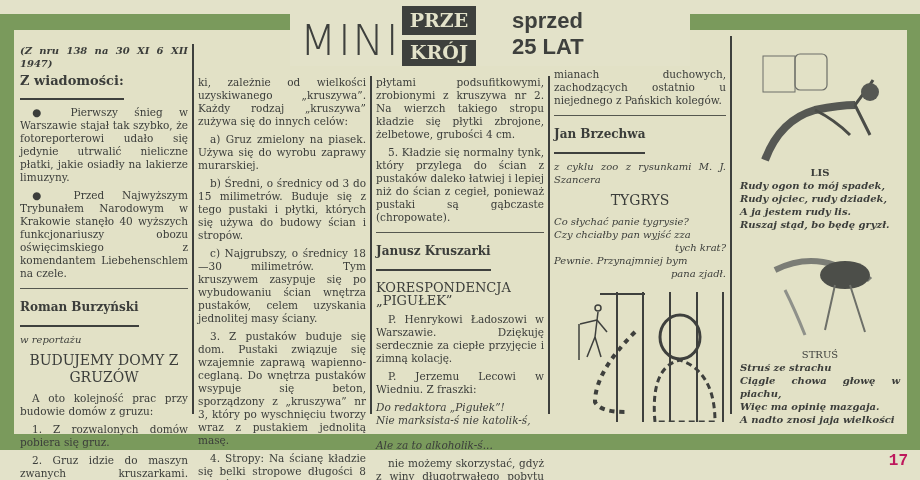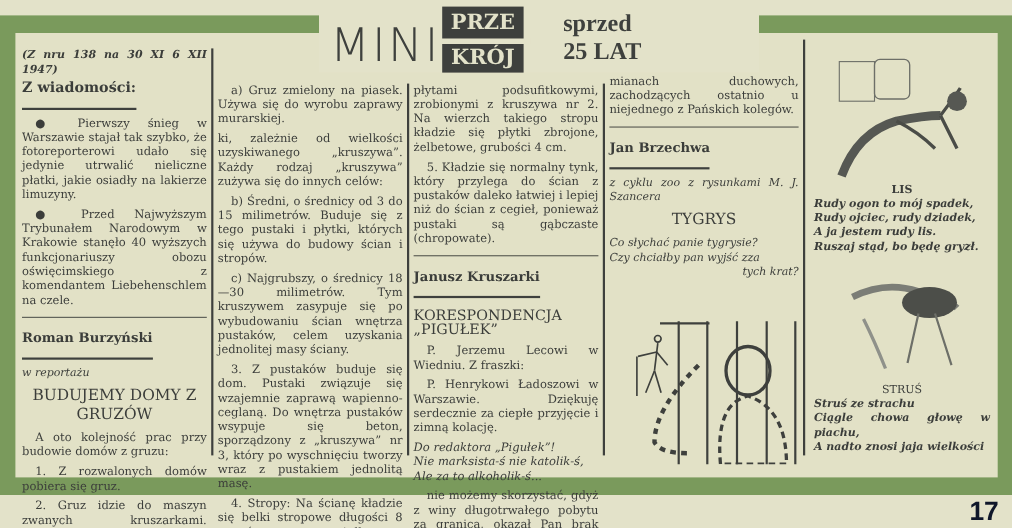--- a/index.html
+++ b/index.html
@@ -5,31 +5,31 @@
   html,body{margin:0;padding:0;}
   body{width:920px;height:480px;background:#e3e2c9;position:relative;overflow:hidden;font-family:"DejaVu Serif",serif;color:#3b3d3a;}
   .frame{position:absolute;left:0;top:14px;width:920px;height:436px;background:#7a9a5c;}
   .inner{position:absolute;left:14px;top:30px;width:893px;height:404px;background:#e2e1c6;}
   .header{position:absolute;left:290px;top:4px;width:400px;height:62px;background:#e3e2c9;}
   .mini{position:absolute;left:300px;top:16px;font-family:"DejaVu Sans",sans-serif;font-size:42px;font-weight:200;letter-spacing:2px;color:#3e403d;}
   .logo{position:absolute;left:402px;top:6px;width:74px;height:60px;background:#3e403d;}
   .logo .l1,.logo .l2{position:absolute;left:0;width:74px;text-align:center;color:#e3e2c9;font-family:"DejaVu Serif",serif;font-weight:bold;font-size:19px;line-height:20px;}
   .logo .l1{top:4px;} .logo .l2{top:36px;}
   .logo .bar{position:absolute;left:-6px;top:29px;width:86px;height:5px;background:#e3e2c9;}
-  .sprzed{position:absolute;left:512px;top:8px;font-family:Liberation Serif, serif;font-weight:bold;font-size:22px;line-height:26px;color:#3e403d;}
+  .sprzed{position:absolute;left:512px;top:8px;font-family:Liberation Sans, sans-serif;font-weight:bold;font-size:22px;line-height:26px;color:#3e403d;}
   .col{position:absolute;font-size:10.5px;line-height:13px;text-align:justify;}
   .col p{margin:0 0 5px 0;text-indent:12px;}
   .vline{position:absolute;width:2px;background:#3e403d;}
   .hr{height:1px;background:#55574f;margin:8px 0;}
   .byline{font-weight:bold;font-size:12px;border-bottom:2px solid #3e403d;display:inline-block;padding-bottom:11px;margin:4px 0 6px 0;}
   .it{font-style:italic;}
   .ttl{text-align:center;font-size:14px;line-height:17px;margin:6px 0;}
   .sm{font-size:10px;}
   .right{text-align:right;}
-  .pagenum{position:absolute;right:12px;top:452px;font-family:Liberation Sans, sans-serif;font-weight:bold;font-size:24px;color:#0f172a;}
+  .pagenum{position:absolute;right:12px;top:452px;font-family:Liberation Mono, monospace;font-weight:bold;font-size:16px;color:#be185d;}
   .illo{position:absolute;}
 </style>
 </head>
 <body>
 
 <div class="frame"></div>
 <div class="inner"></div>
 
 <div class="header"></div>
 <div class="mini">MINI</div>
@@ -52,54 +52,56 @@
   <div class="byline">Roman Burzyński</div>
   <div class="it sm">w reportażu</div>
   <div class="ttl">BUDUJEMY DOMY Z GRUZÓW</div>
   <p>A oto kolejność prac przy budowie domów z gruzu:</p>
   <p>1. Z rozwalonych domów pobiera się gruz.</p>
   <p>2. Gruz idzie do maszyn zwanych kruszarkami. Kruszarki mielą gruz na 3 gatun-</p>
 </div>
 <div class="vline" style="left:192px;top:44px;height:370px;"></div>
 
 <div class="col" style="left:198px;top:76px;width:168px;">
+  <p style="text-indent:0">ki, zależnie od wielkości uzyskiwanego „kruszywa”. Każdy rodzaj „kruszywa” zużywa się do innych celów:</p>
   <p>a) Gruz zmielony na piasek. Używa się do wyrobu zaprawy murarskiej.</p>
-  <p style="text-indent:0">ki, zależnie od wielkości uzyskiwanego „kruszywa”. Każdy rodzaj „kruszywa” zużywa się do innych celów:</p>
   <p>b) Średni, o średnicy od 3 do 15 milimetrów. Buduje się z tego pustaki i płytki, których się używa do budowy ścian i stropów.</p>
   <p>c) Najgrubszy, o średnicy 18—30 milimetrów. Tym kruszywem zasypuje się po wybudowaniu ścian wnętrza pustaków, celem uzyskania jednolitej masy ściany.</p>
   <p>3. Z pustaków buduje się dom. Pustaki związuje się wzajemnie zaprawą wapienno-ceglaną. Do wnętrza pustaków wsypuje się beton, sporządzony z „kruszywa” nr 3, który po wyschnięciu tworzy wraz z pustakiem jednolitą masę.</p>
   <p>4. Stropy: Na ścianę kładzie się belki stropowe długości 8 metrów z żelbetonu. Przestrzeń pomiędzy belkami zapełnia się</p>
 </div>
 <div class="vline" style="left:370px;top:76px;height:338px;"></div>
 
 <div class="col" style="left:376px;top:76px;width:168px;">
   <p style="text-indent:0">płytami podsufitkowymi, zrobionymi z kruszywa nr 2. Na wierzch takiego stropu kładzie się płytki zbrojone, żelbetowe, grubości 4 cm.</p>
   <p>5. Kładzie się normalny tynk, który przylega do ścian z pustaków daleko łatwiej i lepiej niż do ścian z cegieł, ponieważ pustaki są gąbczaste (chropowate).</p>
   <div class="hr"></div>
   <div class="byline">Janusz Kruszarki</div>
   <div style="font-size:13px;margin-top:4px;">KORESPONDENCJA</div>
   <div style="font-size:13px;margin-bottom:6px;">„PIGUŁEK”</div>
+  <p>P. Henrykowi Ładoszowi w Warszawie. Dziękuję serdecznie za ciepłe przyjęcie i zimną kolację.</p>
   <p>P. Jerzemu Lecowi w Wiedniu. Z fraszki:</p>
-  <p>P. Henrykowi Ładoszowi w Warszawie. Dziękuję serdecznie za ciepłe przyjęcie i zimną kolację.</p>
   <div class="it">Do redaktora „Pigułek”!</div>
   <div class="it">Nie marksista-ś nie katolik-ś,</div>
-  <div class="it" style="margin-bottom:5px;">Ale za to alkoholik-ś...</div>
+  <div class="it" style="margin-bottom:5px;margin-top:12px;">Ale za to alkoholik-ś...</div>
   <p>nie możemy skorzystać, gdyż z winy długotrwałego pobytu za granicą, okazał Pan brak orientacji w istotnych prze-</p>
 </div>
 <div class="vline" style="left:548px;top:76px;height:338px;"></div>
 
 <div class="col" style="left:554px;top:68px;width:172px;">
   <p style="text-indent:0">mianach duchowych, zachodzących ostatnio u niejednego z Pańskich kolegów.</p>
   <div class="hr"></div>
   <div class="byline">Jan Brzechwa</div>
   <div class="it sm">z cyklu zoo z rysunkami M. J. Szancera</div>
   <div class="ttl">TYGRYS</div>
   <div class="it sm">Co słychać panie tygrysie?</div>
   <div class="it sm">Czy chciałby pan wyjść zza</div>
   <div class="it sm right">tych krat?</div>
+  <div class="it sm">Pewnie. Przynajmniej bym</div>
+  <div class="it sm right">pana zjadł.</div>
 </div>
 <svg class="illo" style="left:555px;top:272px;" width="170" height="150">
   <g stroke="#3e403d" fill="none" stroke-width="2">
     <line x1="62" y1="20" x2="62" y2="155"></line>
       <line x1="88" y1="20" x2="88" y2="155"></line>
     <line x1="115" y1="20" x2="115" y2="155"></line>
       <line x1="142" y1="20" x2="142" y2="155"></line>
     <line x1="168" y1="20" x2="168" y2="155"></line>
       <line x1="58" y1="155" x2="170" y2="155"></line>
     <line x1="45" y1="22" x2="90" y2="22"></line>
@@ -136,16 +138,17 @@
 <svg class="illo" style="left:755px;top:250px;" width="150" height="90">
   <path d="M20 20 Q50 5 80 15 Q110 25 115 30" stroke="#7b7d76" stroke-width="6" fill="none"></path>
   <ellipse cx="90" cy="25" rx="25" ry="14" fill="#4c4e49"></ellipse>
   <path d="M80 35 L70 80 M95 35 L110 82" stroke="#6d6f68" stroke-width="2" fill="none"></path>
   <path d="M30 40 Q40 60 50 85" stroke="#8f918a" stroke-width="3" fill="none"></path>
 </svg>
 <div class="col" style="left:740px;top:348px;width:160px;">
   <div class="sm" style="text-align:center;">STRUŚ</div>
   <div class="it sm" style="font-weight:bold;">Struś ze strachu</div>
   <div class="it sm" style="font-weight:bold;">Ciągle chowa głowę w piachu,</div>
+  <div class="it sm" style="font-weight:bold;">Więc ma opinię mazgaja.</div>
   <div class="it sm" style="font-weight:bold;">A nadto znosi jaja wielkości</div>
 </div>
 
 <div class="pagenum">17</div>
 
 </body></html>

